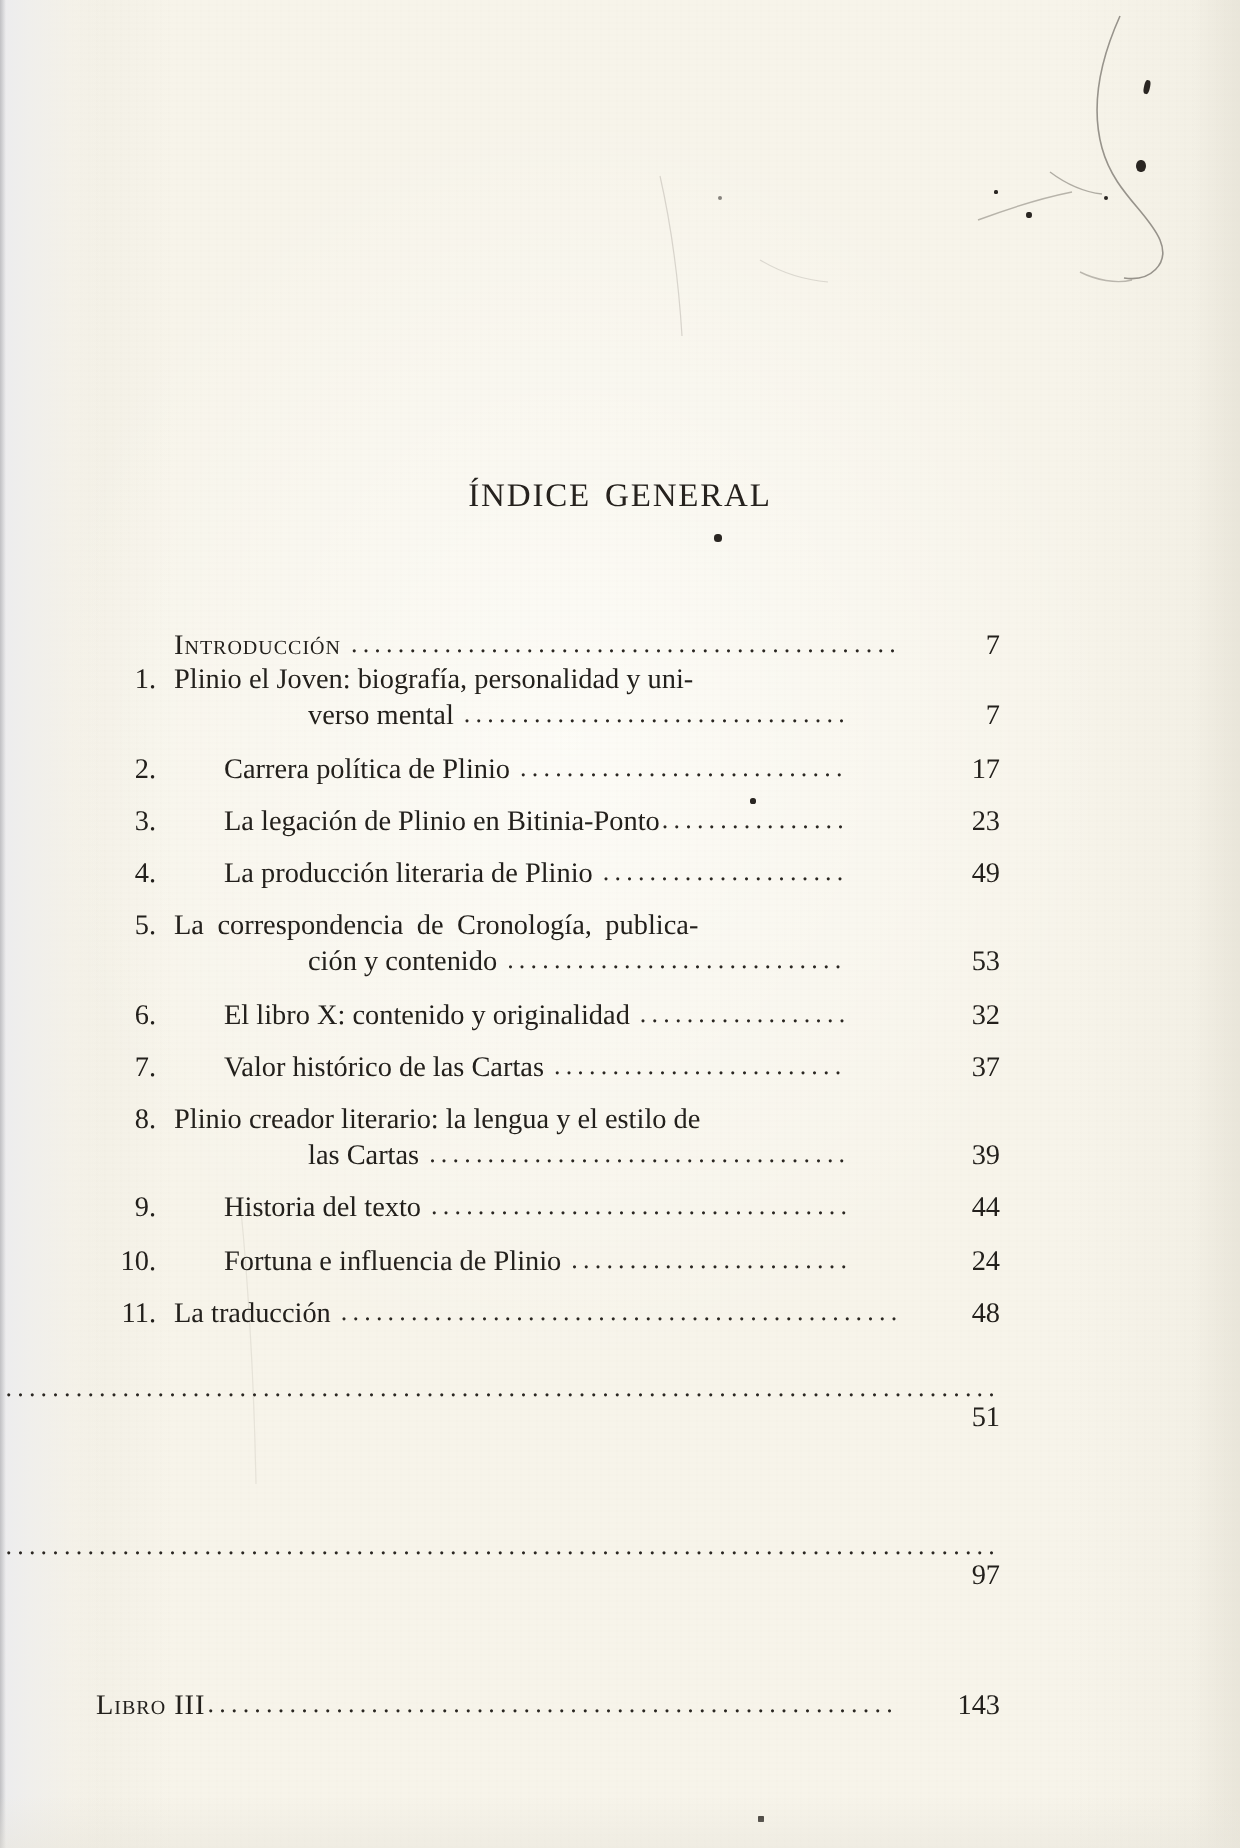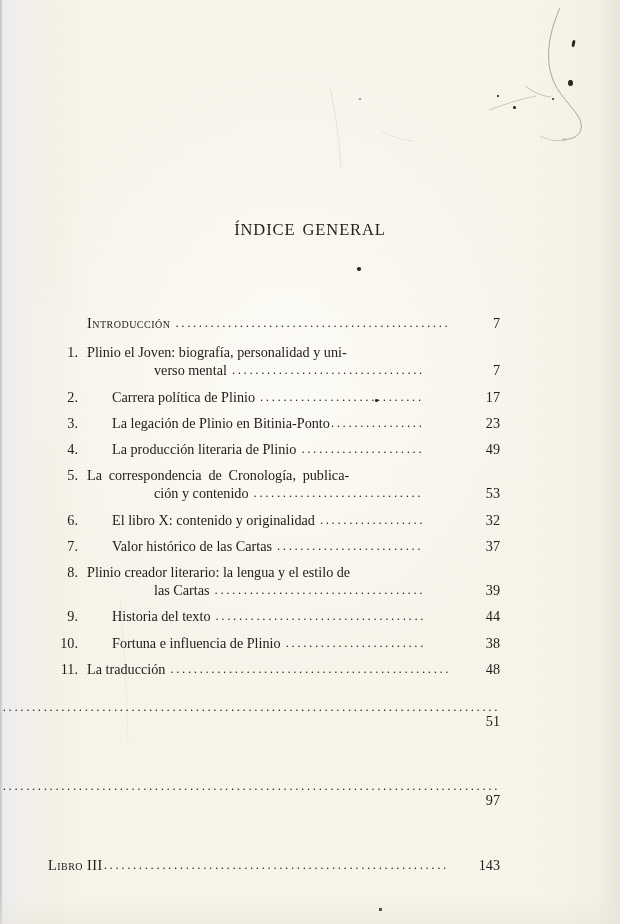--- a/index.html
+++ b/index.html
@@ -82,21 +82,21 @@
   
   .content {
     position: absolute;
     inset: 0;
     padding: 0;
   }
 
   .toc-title {
     position: absolute;
     left: 0;
-    top: 220px;
+    top: 238px;
     width: 620px;
     text-align: center;
     font-size: 16.5px;
     letter-spacing: .055em;
     word-spacing: .12em;
     color: #26221e;
   }
 
   .toc-body {
     position: absolute;
@@ -170,21 +170,21 @@
   
   .cont-indent { padding-left: 42px; }
 
   
   .smallcaps {
     font-variant: small-caps;
     letter-spacing: .035em;
   }
 
   
-  .sp-intro   { margin-bottom: 15px; }
+  .sp-intro   { margin-bottom: 3px; }
   .gap-sm     { margin-bottom: 12px; gap: 25px; }
   .gap-wrap   { margin-bottom: 4px; }
   .gap-libro  { margin-bottom: 19px; flex-direction: column; }
   .libro-lead { margin-top: 24px; }
 
   .italic { }
 </style>
 </head>
 <body>
 
@@ -368,21 +368,21 @@
       </div>
 
       <div class="row gap-sm">
         <div class="num-col">10.</div>
         <div class="label-col">
           <div class="leader-line">
             <span class="leader-text">Fortuna e influencia de Plinio</span>
             <span class="leader-dots"></span>
           </div>
         </div>
-        <div class="page-col">38</div>
+        <div class="page-col">24</div>
       </div>
 
       <div class="row">
         <div class="num-col">11.</div>
         <div class="label-col">
           <div class="leader-line">
             <span class="leader-text">La traducción</span>
             <span class="leader-dots"></span>
           </div>
         </div>

